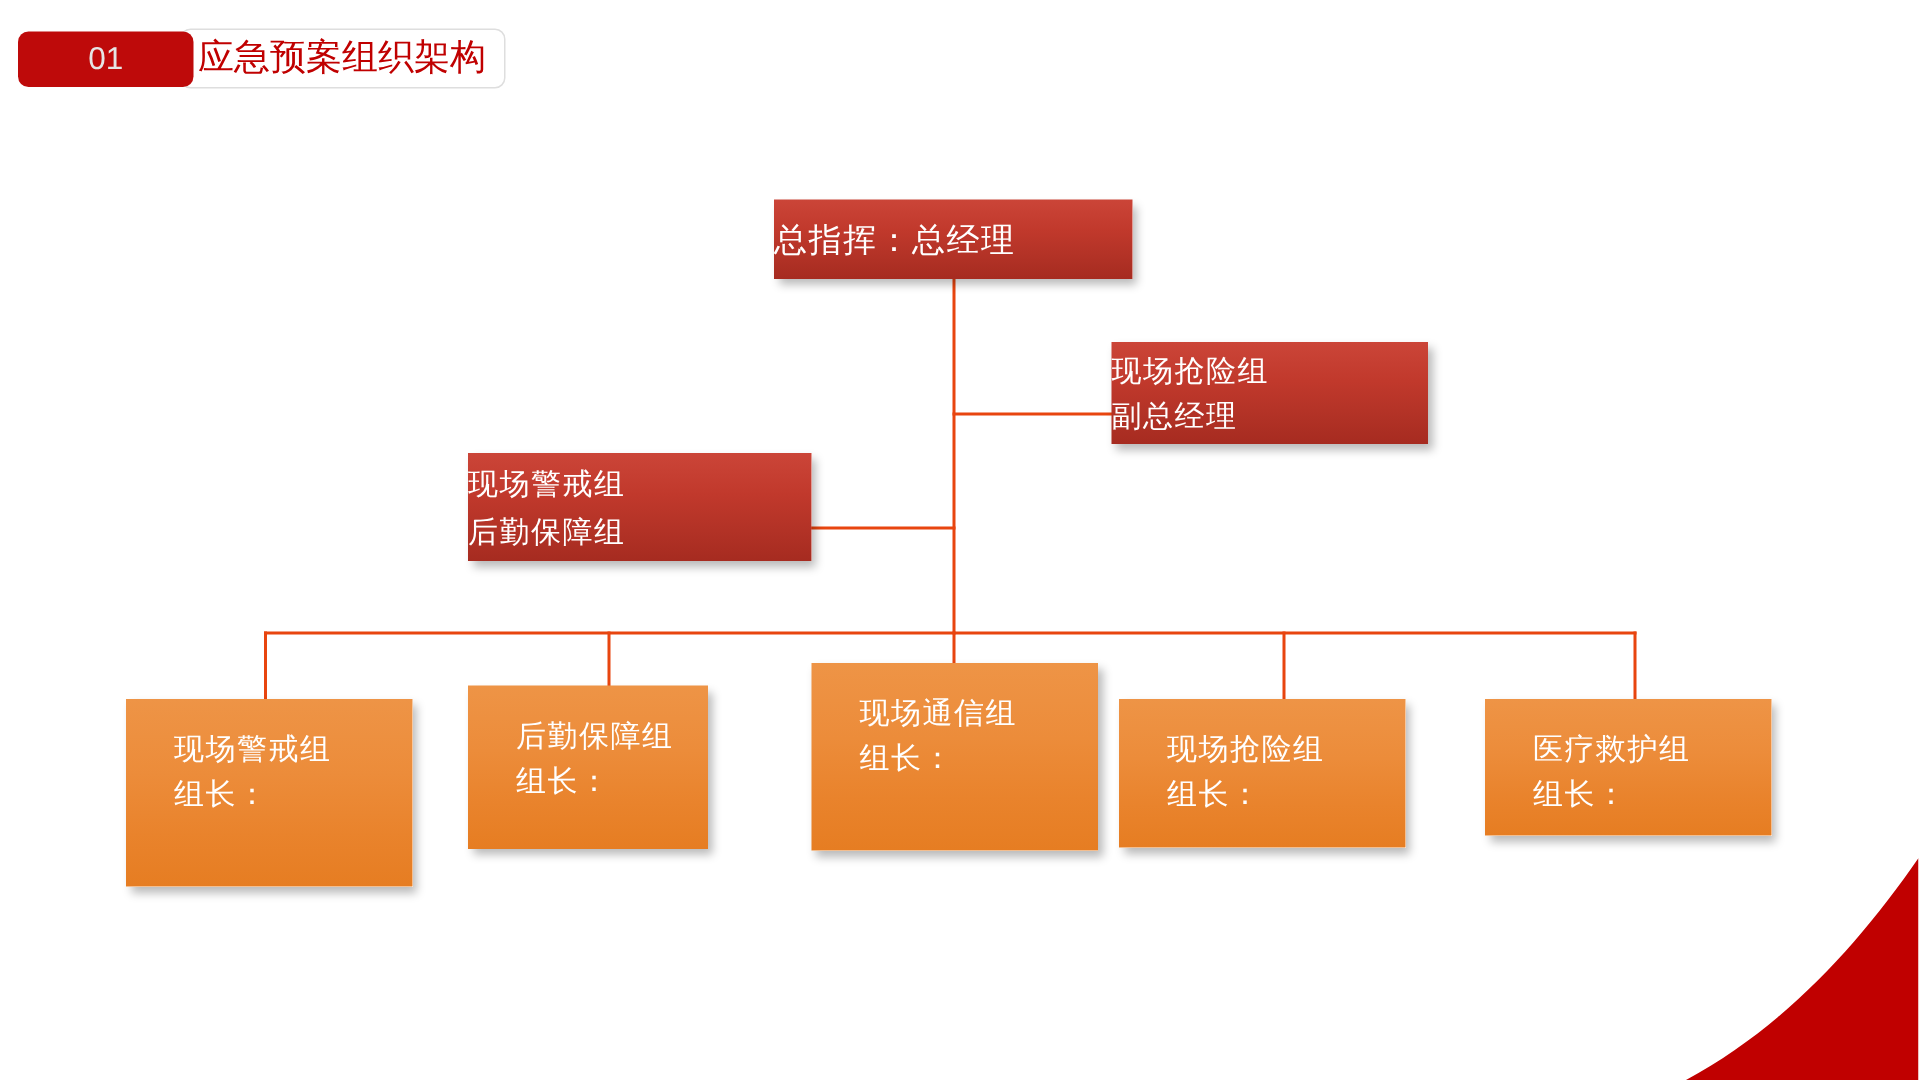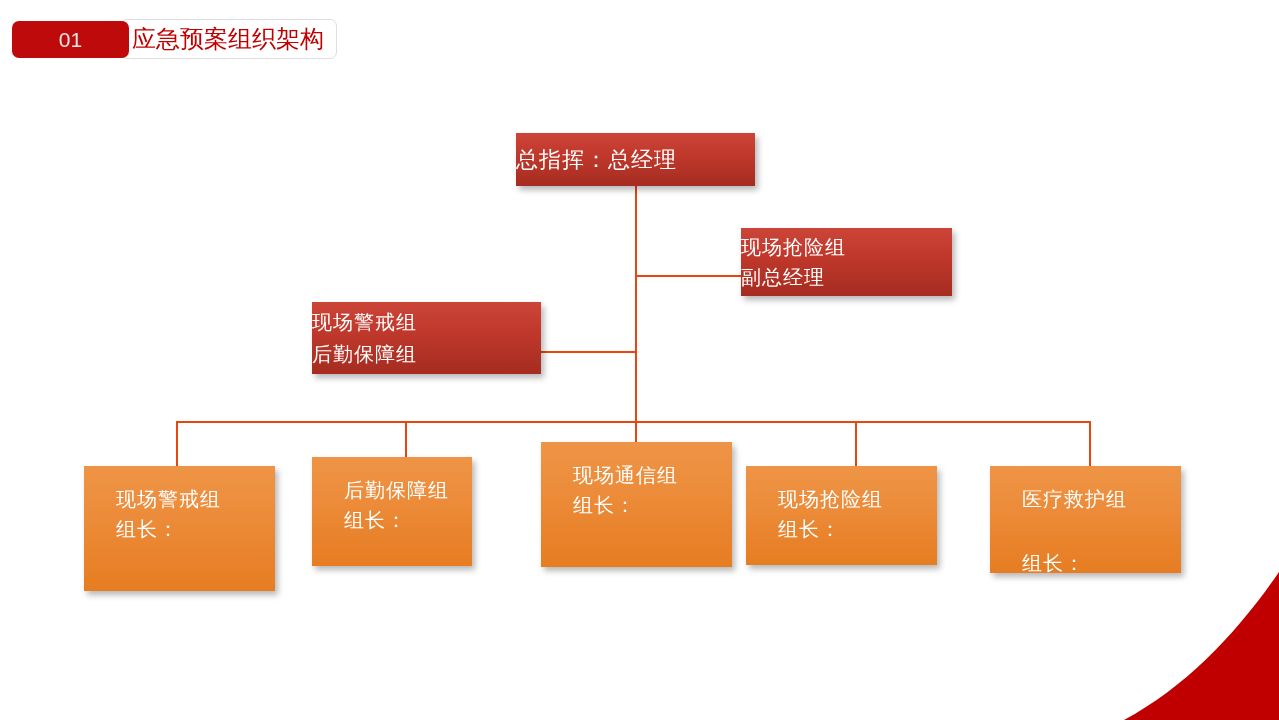--- a/index.html
+++ b/index.html
@@ -187,20 +187,20 @@
 <div class="node node-orange node-group" style="left:541px; top:442px; width:191px; height:125px;">
   <div class="ln">现场通信组</div>
   <div class="ln">组长：</div>
 </div>
 
 <div class="node node-orange node-group" style="left:746px; top:466px; width:191px; height:99px;">
   <div class="ln">现场抢险组</div>
   <div class="ln">组长：</div>
 </div>
 
-<div class="node node-orange node-group" style="left:990px; top:466px; width:191px; height:107px;gap:34px;">
+<div class="node node-orange node-group" style="left:990px; top:466px; width:191px; height:91px;">
   <div class="ln">医疗救护组</div>
   <div class="ln">组长：</div>
 </div>
 
 <svg id="corner-swoosh" viewBox="0 0 200 160" preserveAspectRatio="none">
   <path d="M200,12 C160,70 110,125 45,160 L200,160 Z" fill="#C00000"></path>
 </svg>
 
 </body></html>

